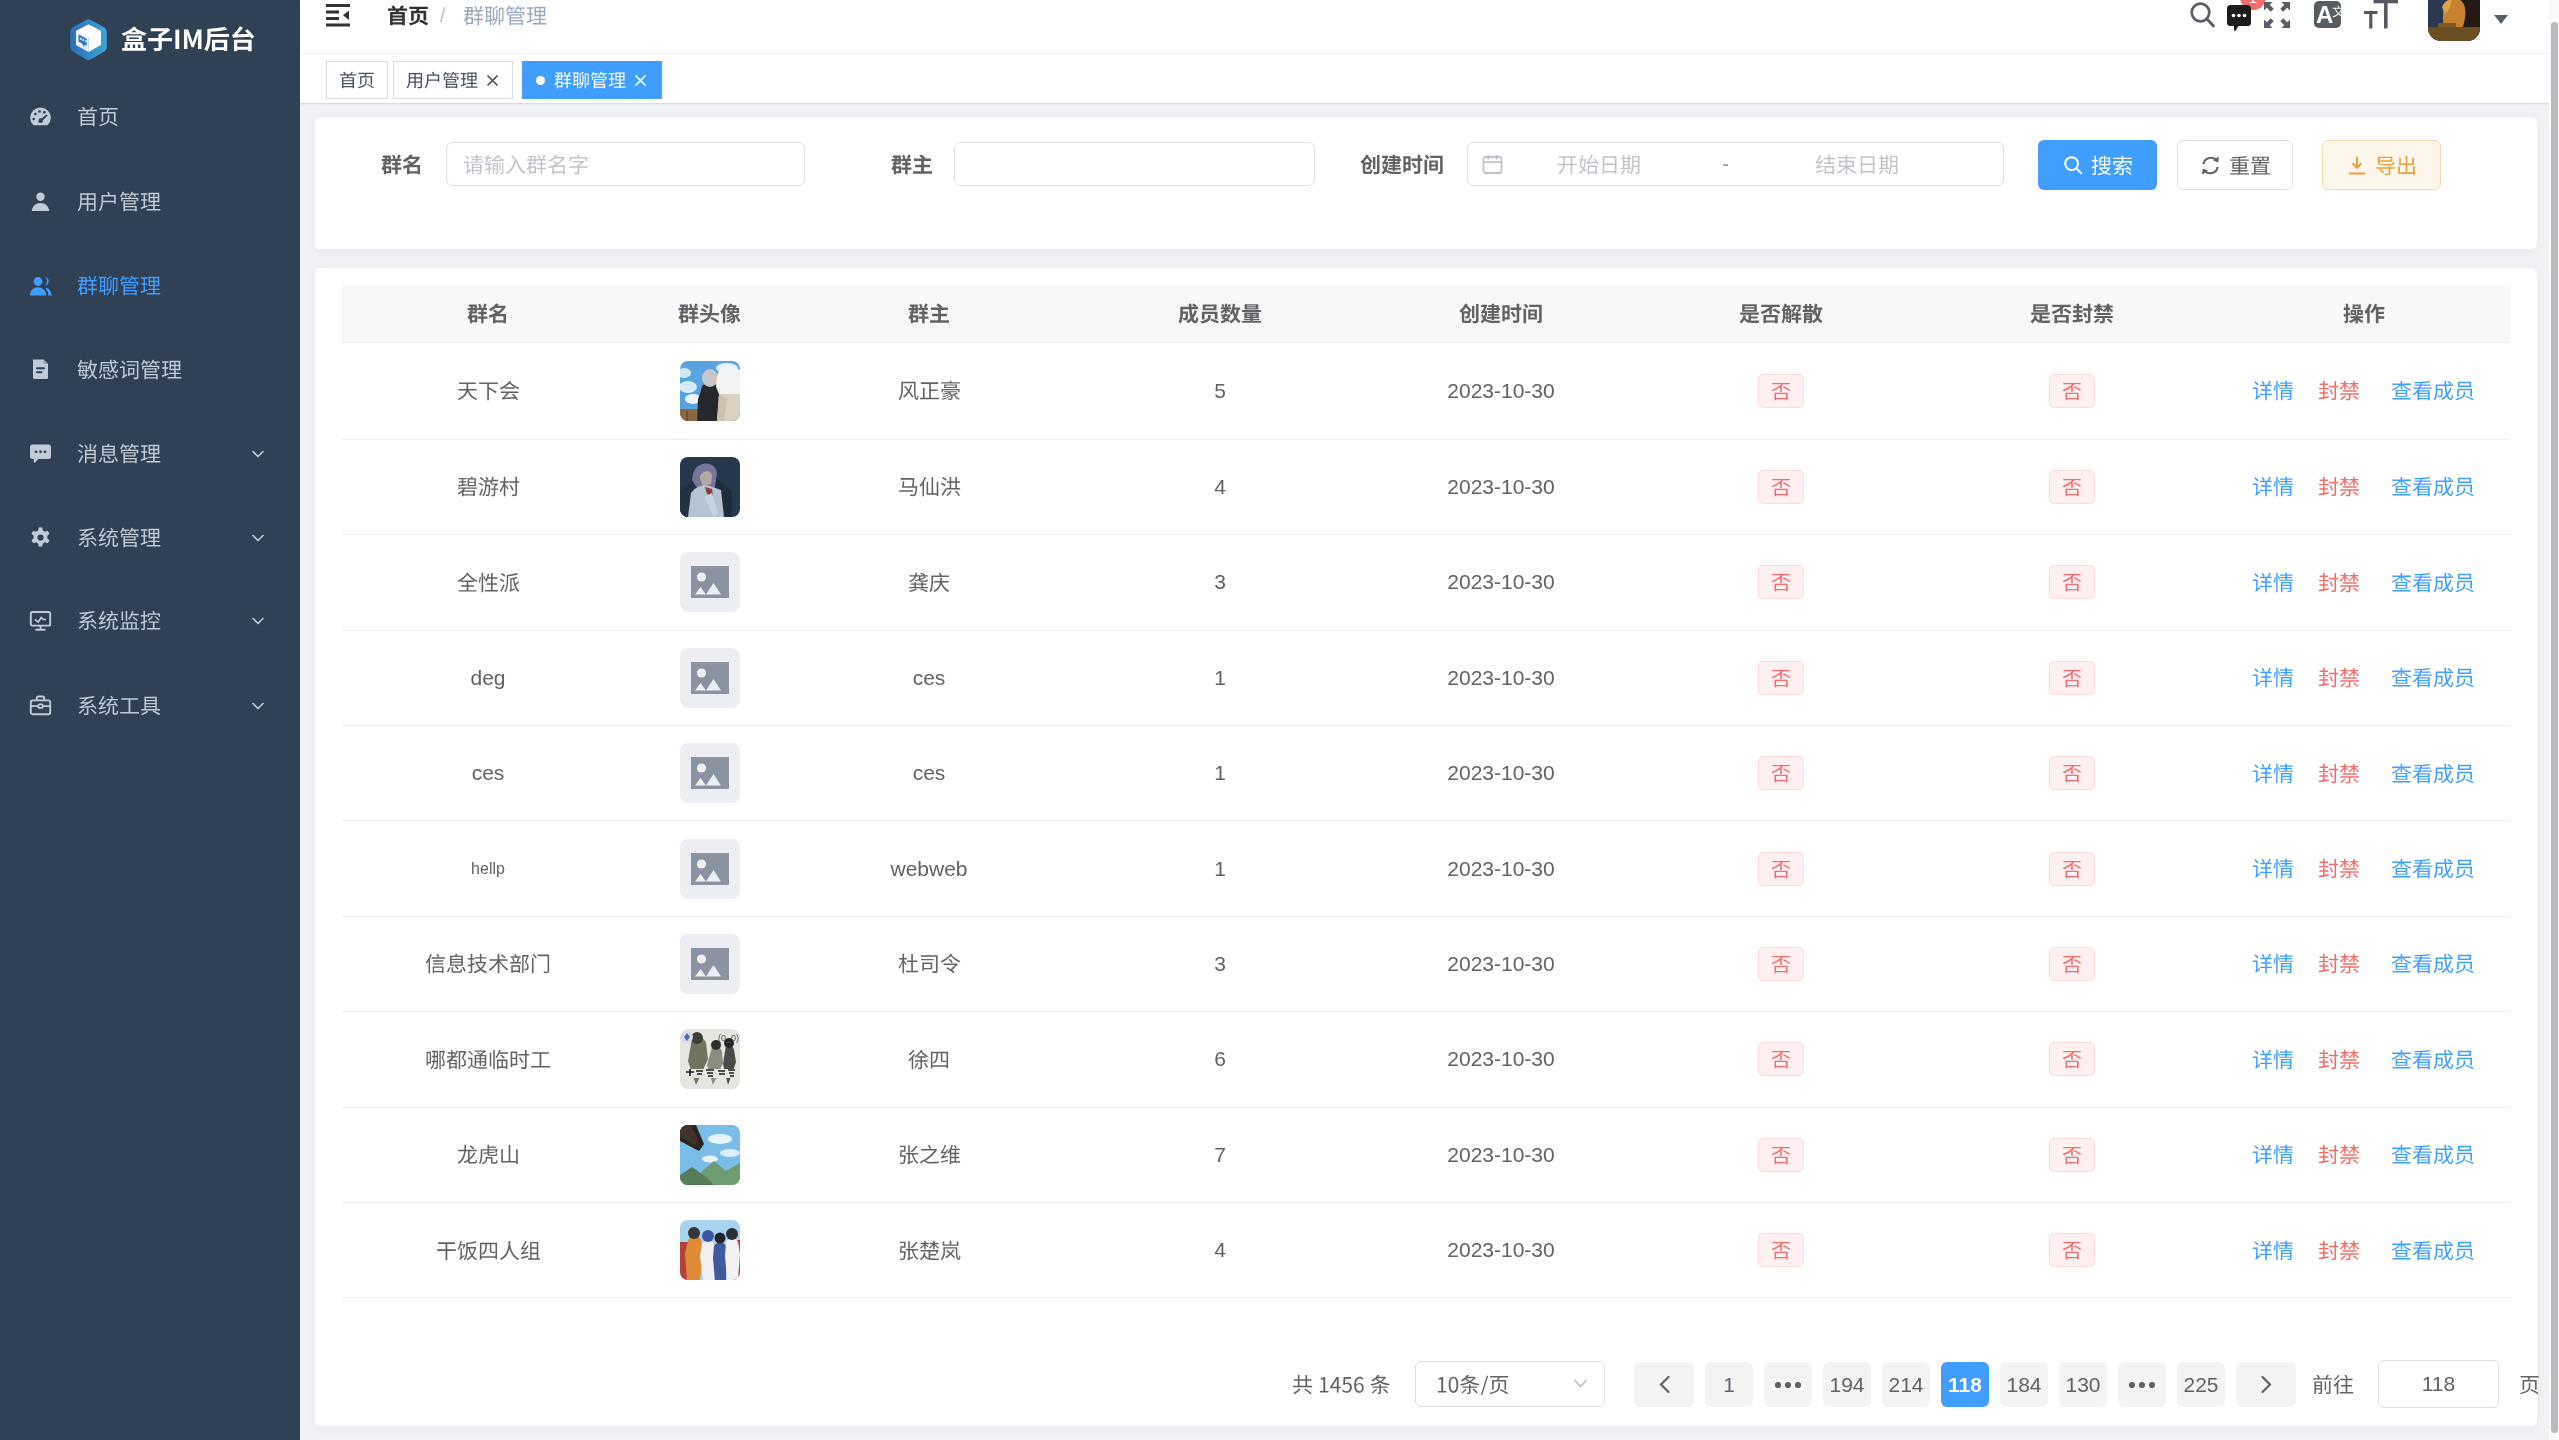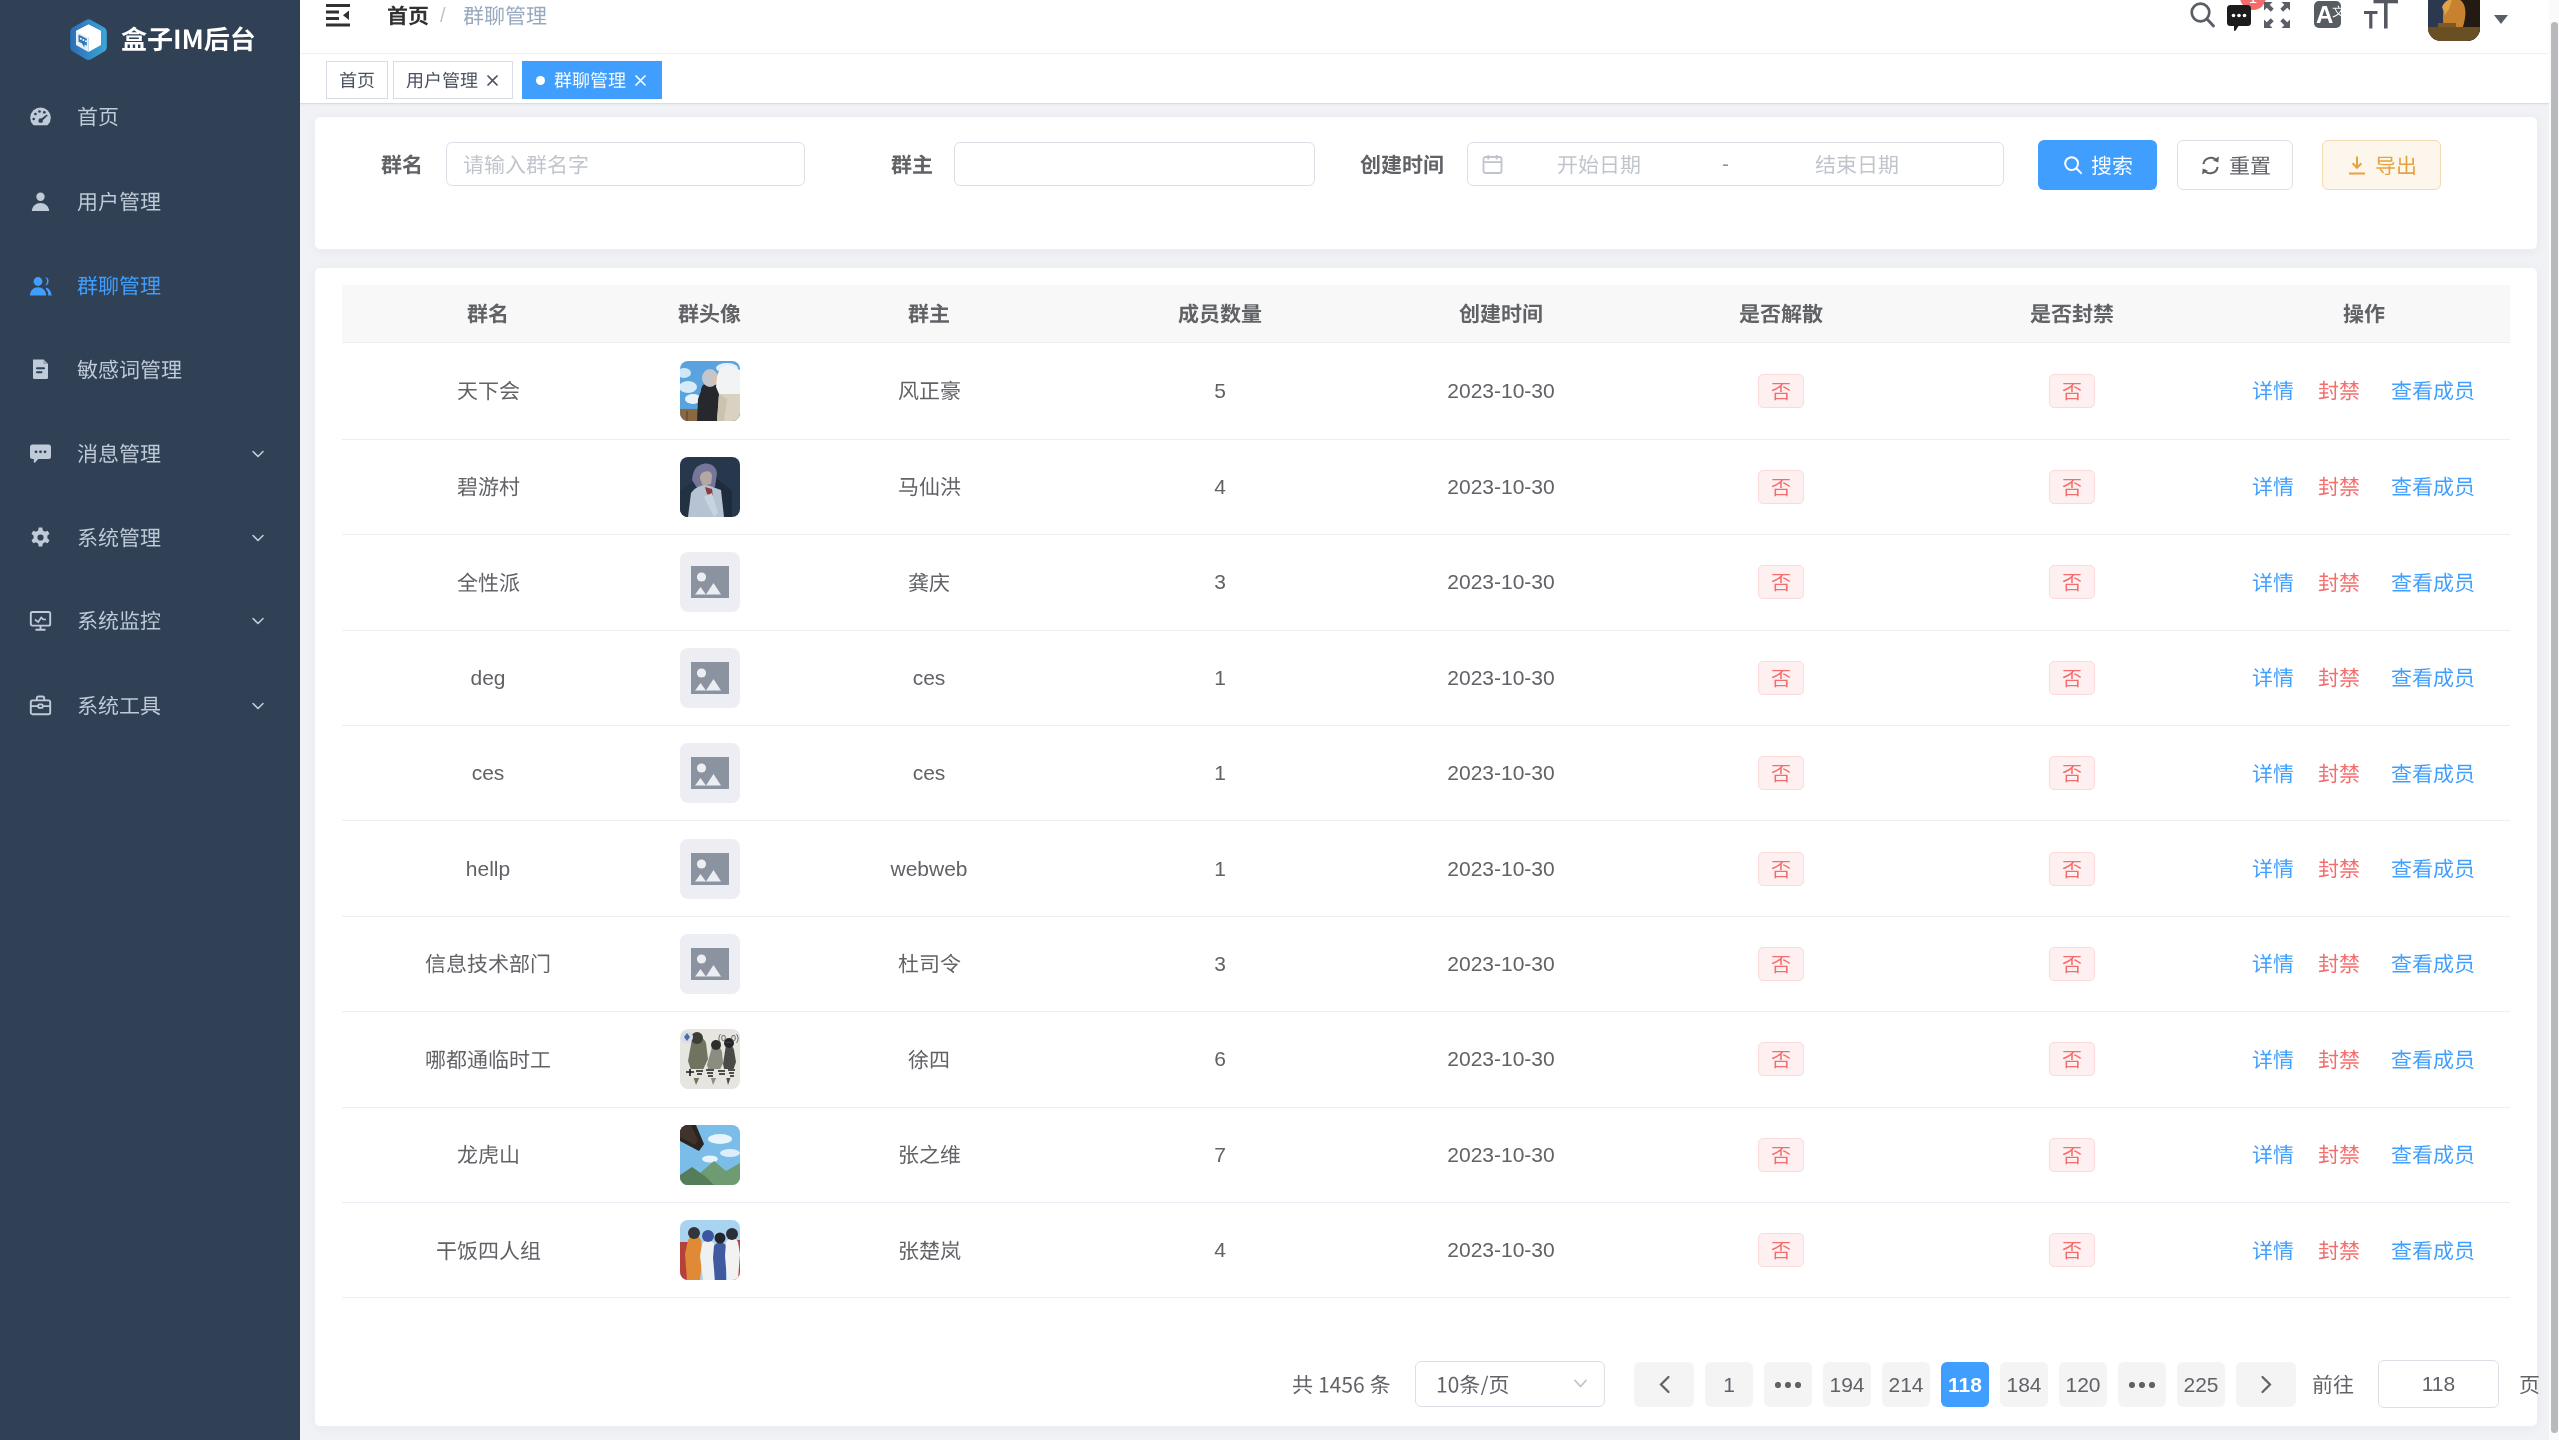--- a/index.html
+++ b/index.html
@@ -917,21 +917,21 @@
                   <use href="#r67e5" x="0"></use>
                   <use href="#r770b" x="1000"></use>
                   <use href="#r6210" x="2000"></use>
                   <use href="#r5458" x="3000"></use>
                 </g>
               </svg>
             </div>
           </td>
         </tr>
         <tr>
-          <td><span style="font-size:21px;color:#606266">hellp</span></td>
+          <td><span style="font-size:16px;color:#606266">hellp</span></td>
           <td><svg class="av" viewBox="0 0 60 60">
               <rect width="60" height="60" fill="#eceef3"></rect>
               <rect x="11" y="14" width="38" height="32" fill="#8c93a0"></rect>
               <circle cx="21.5" cy="25" r="4.6" fill="#eceef3"></circle>
               <path d="M25 44l8.5-13 8.5 13z" fill="#eceef3"></path>
               <path d="M14 44l6.5-9 6.5 9z" fill="#eceef3"></path>
               <rect x="11" y="42.5" width="38" height="1.5" fill="#8c93a0"></rect>
             </svg></td>
           <td><span style="font-size:21px;color:#606266">webweb</span></td>
           <td class="num">1</td>
@@ -1304,21 +1304,21 @@
         <svg width="26" height="6" viewBox="0 0 26 6">
           <circle cx="3" cy="3" r="3.1" fill="#606266"></circle>
           <circle cx="13" cy="3" r="3.1" fill="#606266"></circle>
           <circle cx="23" cy="3" r="3.1" fill="#606266"></circle>
         </svg>
       </div>
       <div class="pbtn">194</div>
       <div class="pbtn">214</div>
       <div class="pbtn on">118</div>
       <div class="pbtn">184</div>
-      <div class="pbtn">120</div>
+      <div class="pbtn">130</div>
       <div class="pbtn">
         <svg width="26" height="6" viewBox="0 0 26 6">
           <circle cx="3" cy="3" r="3.1" fill="#606266"></circle>
           <circle cx="13" cy="3" r="3.1" fill="#606266"></circle>
           <circle cx="23" cy="3" r="3.1" fill="#606266"></circle>
         </svg>
       </div>
       <div class="pbtn">225</div>
       <div class="pbtn" style="min-width:60px">
         <svg width="13" height="19" viewBox="0 0 13 19">

